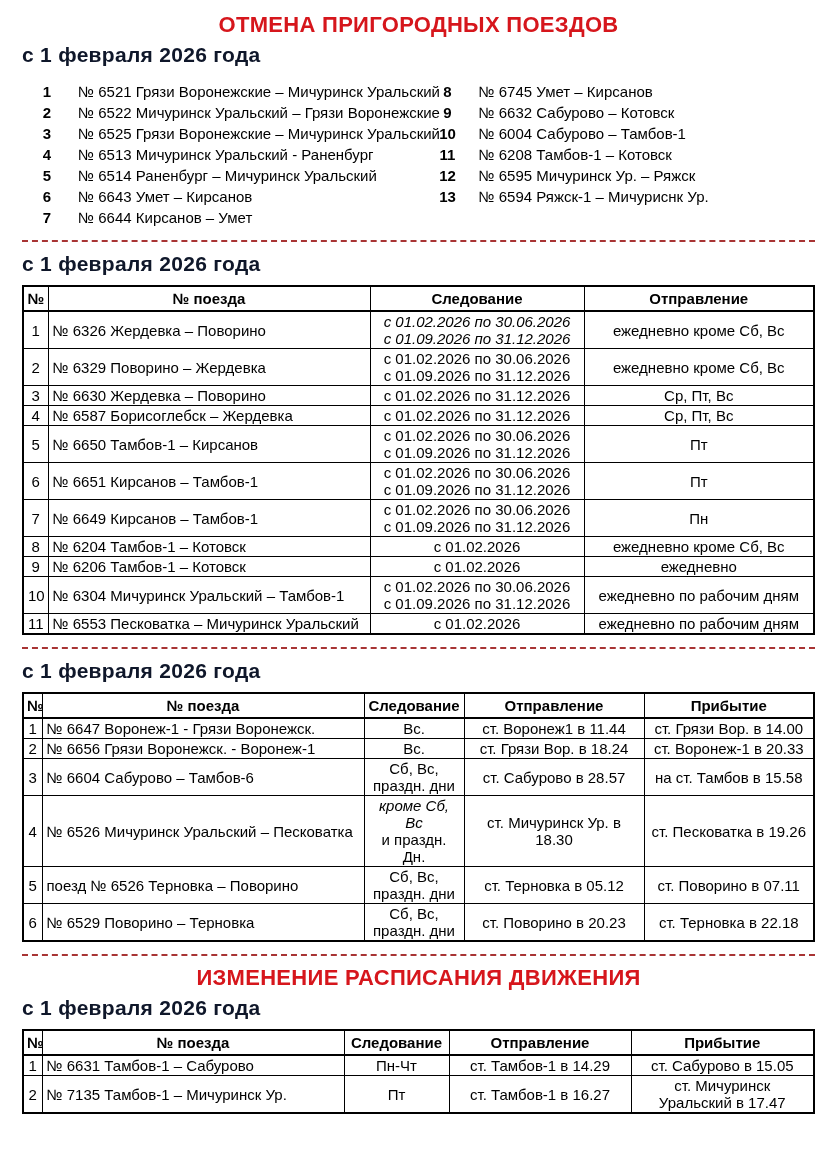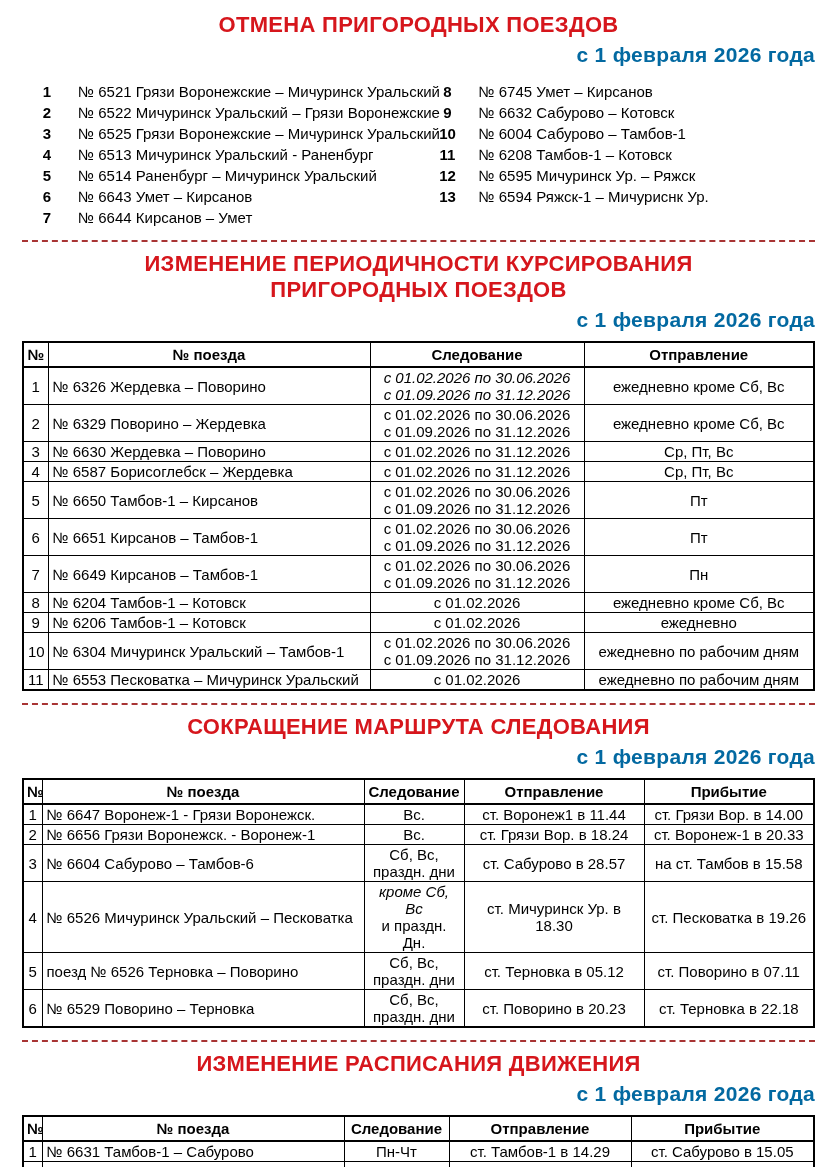--- a/index.html
+++ b/index.html
@@ -11,21 +11,21 @@
   body{
     width:837px;height:1167px;overflow:hidden;
     font-family:"Liberation Sans", sans-serif;color:#000;
   }
   .page{box-sizing:border-box;width:837px;padding:8px 22px 10px;}
   .sec-title{
     margin:4px;text-align:center;color:var(--red);
     font-size:22px;line-height:26px;font-weight:bold;letter-spacing:.3px;
   }
   .sec-sub{
-    margin:0;text-align:right;color:#0369a1;
+    margin:0;text-align:left;color:#0f172a;
     font-size:21px;line-height:26px;font-weight:bold;letter-spacing:.3px;
   }
   .sep{
     border:none;border-top:2px dashed var(--sep);
     margin:12px 0 9px;height:0;
   }
   
   .cancel-list{display:flex;margin:13px 0 4px;font-size:15px;}
   .cancel-col{width:50%;box-sizing:border-box;}
   .cancel-col.left{padding-left:10px;}
@@ -117,21 +117,20 @@
             <span class="num">13</span>
             <span class="txt">№ 6594 Ряжск-1 – Мичуриснк Ур.</span>
           </div>
         </div>
       </div>
   </section>
 
   <hr class="sep">
 
   <section>
-    <h1 class="sec-title"><span>ИЗМЕНЕНИЕ ПЕРИОДИЧНОСТИ КУРСИРОВАНИЯ</span><br><span>ПРИГОРОДНЫХ ПОЕЗДОВ</span></h1>
     <h2 class="sec-sub">с 1 февраля 2026 года</h2>
     <table class="sched" id="table-frequency">
         <colgroup>
           <col style="width: 25px;">
           <col style="width: 322px;">
           <col style="width: 214px;">
           <col>
         </colgroup>
         <thead>
           <tr>
@@ -226,21 +225,20 @@
             <td class="c">с 01.02.2026</td>
             <td class="c b">ежедневно по рабочим дням</td>
           </tr>
         </tbody>
       </table>
   </section>
 
   <hr class="sep">
 
   <section>
-    <h1 class="sec-title mt2">СОКРАЩЕНИЕ МАРШРУТА СЛЕДОВАНИЯ</h1>
     <h2 class="sec-sub">с 1 февраля 2026 года</h2>
     <table class="sched" id="table-shortening">
         <colgroup>
           <col style="width: 19px;">
           <col style="width: 322px;">
           <col style="width: 100px;">
           <col style="width: 180px;">
           <col>
         </colgroup>
         <thead>

